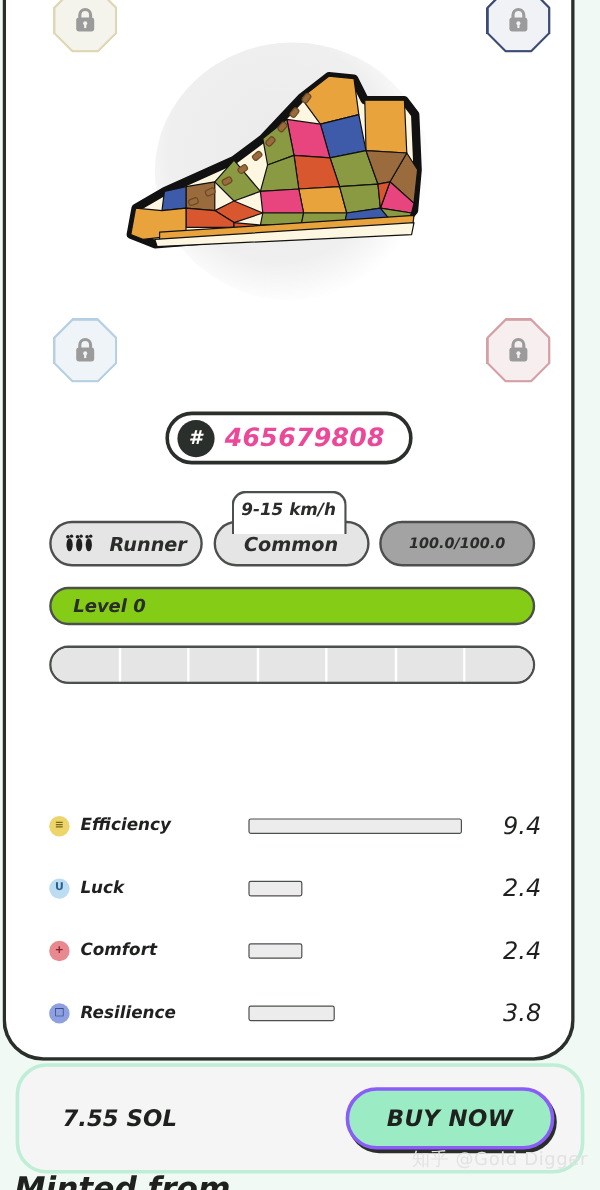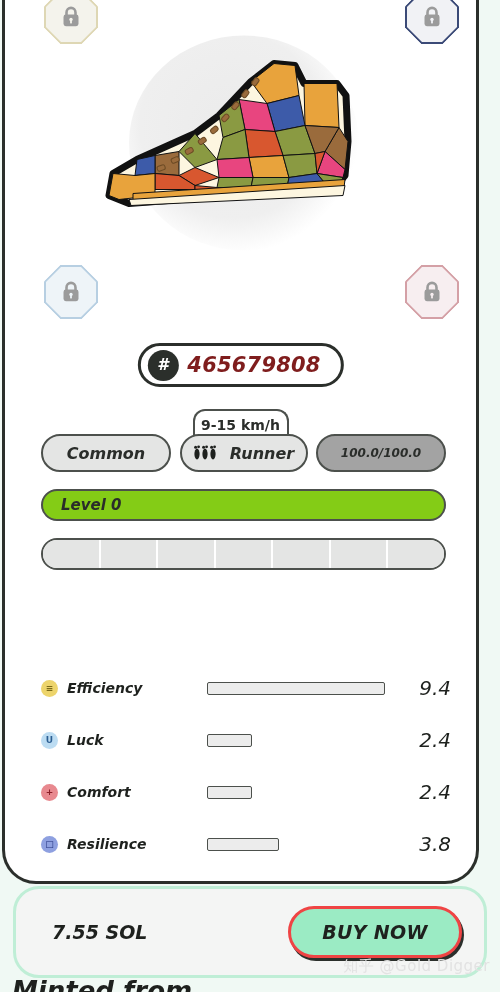--- a/index.html
+++ b/index.html
@@ -79,21 +79,21 @@
     width: 31px; height: 31px; border-radius: 50%;
     background: #2b2f2b; color: #fff;
     display: flex; align-items: center; justify-content: center;
     font-family: "DejaVu Sans", sans-serif;
     font-size: 16px; font-weight: 700; font-style: italic;
     line-height: 1;
   }
   .id-num {
     font-family: "DejaVu Sans", sans-serif;
     font-size: 21px; font-weight: 700; font-style: italic;
-    color: #7f1d1d; letter-spacing: .2px;
+    color: #ec4899; letter-spacing: .2px;
   }
 
   
   .pill-row {
     position: absolute; left: 36px; top: 440px;
     width: 405px; height: 38px;
     display: flex; justify-content: space-between; align-items: center;
   }
   .pill {
     height: 38px;
@@ -113,21 +113,21 @@
     position: absolute; left: 50%; top: 415px;
     transform: translateX(-50%);
     width: 96px; height: 36px;
     border: 2px solid #4c504c;
     border-bottom: none;
     border-radius: 12px 12px 0 0;
     background: #fff;
     display: flex; align-items: center; justify-content: center;
     padding-bottom: 6px;
     font-family: "DejaVu Sans", sans-serif;
-    font-size: 14px; font-weight: 700;
+    font-size: 14px; font-style: italic; font-weight: 700;
     color: #2a2d2a;
     z-index: 1;
   }
 
   
   .level-bar {
     position: absolute; left: 36px; top: 495px;
     width: 405px; height: 32px;
     border: 2px solid #4c504c;
     border-radius: 16px;
@@ -216,21 +216,21 @@
   }
   .price {
     font-family: "DejaVu Sans", sans-serif;
     font-size: 19px; font-style: italic; font-weight: 700;
     color: #1e211e;
   }
   .buy-btn {
     margin-left: auto;
     width: 174px; height: 52px;
     background: #9bebc4;
-    border: 3px solid #ef4444;
+    border: 3px solid #8b5cf6;
     border-radius: 27px;
     display: flex; align-items: center; justify-content: center;
     font-family: "DejaVu Sans", sans-serif;
     font-size: 19px; font-style: italic; font-weight: 700;
     color: #1e211e;
     letter-spacing: .3px;
     box-shadow: 2px 3px 0 #2b2f2b;
     cursor: pointer;
   }
 
@@ -360,37 +360,37 @@
       </div>
 
       <div class="id-badge">
         <span class="id-hash">#</span>
         <span class="id-num">465679808</span>
       </div>
 
       <div class="speed-tag">9-15 km/h</div>
 
       <div class="pill-row">
-        <div class="pill pill-rarity">Common</div>
         <div class="pill pill-type">
           <svg width="28" height="18" viewBox="0 0 28 18">
             <g fill="#1e211e">
               <ellipse cx="4" cy="10" rx="2.6" ry="5.4"></ellipse>
               <circle cx="2.6" cy="3.3" r="1.5"></circle>
                 <circle cx="5.6" cy="2.8" r="1.4"></circle>
               <ellipse cx="12" cy="10" rx="2.6" ry="5.4"></ellipse>
               <circle cx="10.6" cy="3.3" r="1.5"></circle>
                 <circle cx="13.6" cy="2.8" r="1.4"></circle>
               <ellipse cx="20" cy="10" rx="2.6" ry="5.4"></ellipse>
               <circle cx="18.6" cy="3.3" r="1.5"></circle>
                 <circle cx="21.6" cy="2.8" r="1.4"></circle>
             </g>
           </svg>
           <span>Runner</span>
         </div>
+        <div class="pill pill-rarity">Common</div>
         <div class="pill pill-energy">100.0/100.0</div>
       </div>
 
       <div class="level-bar">
         <span>Level 0</span>
       </div>
 
       <div class="mint-bar">
         <div class="mint-seg"></div>
         <div class="mint-seg"></div>

